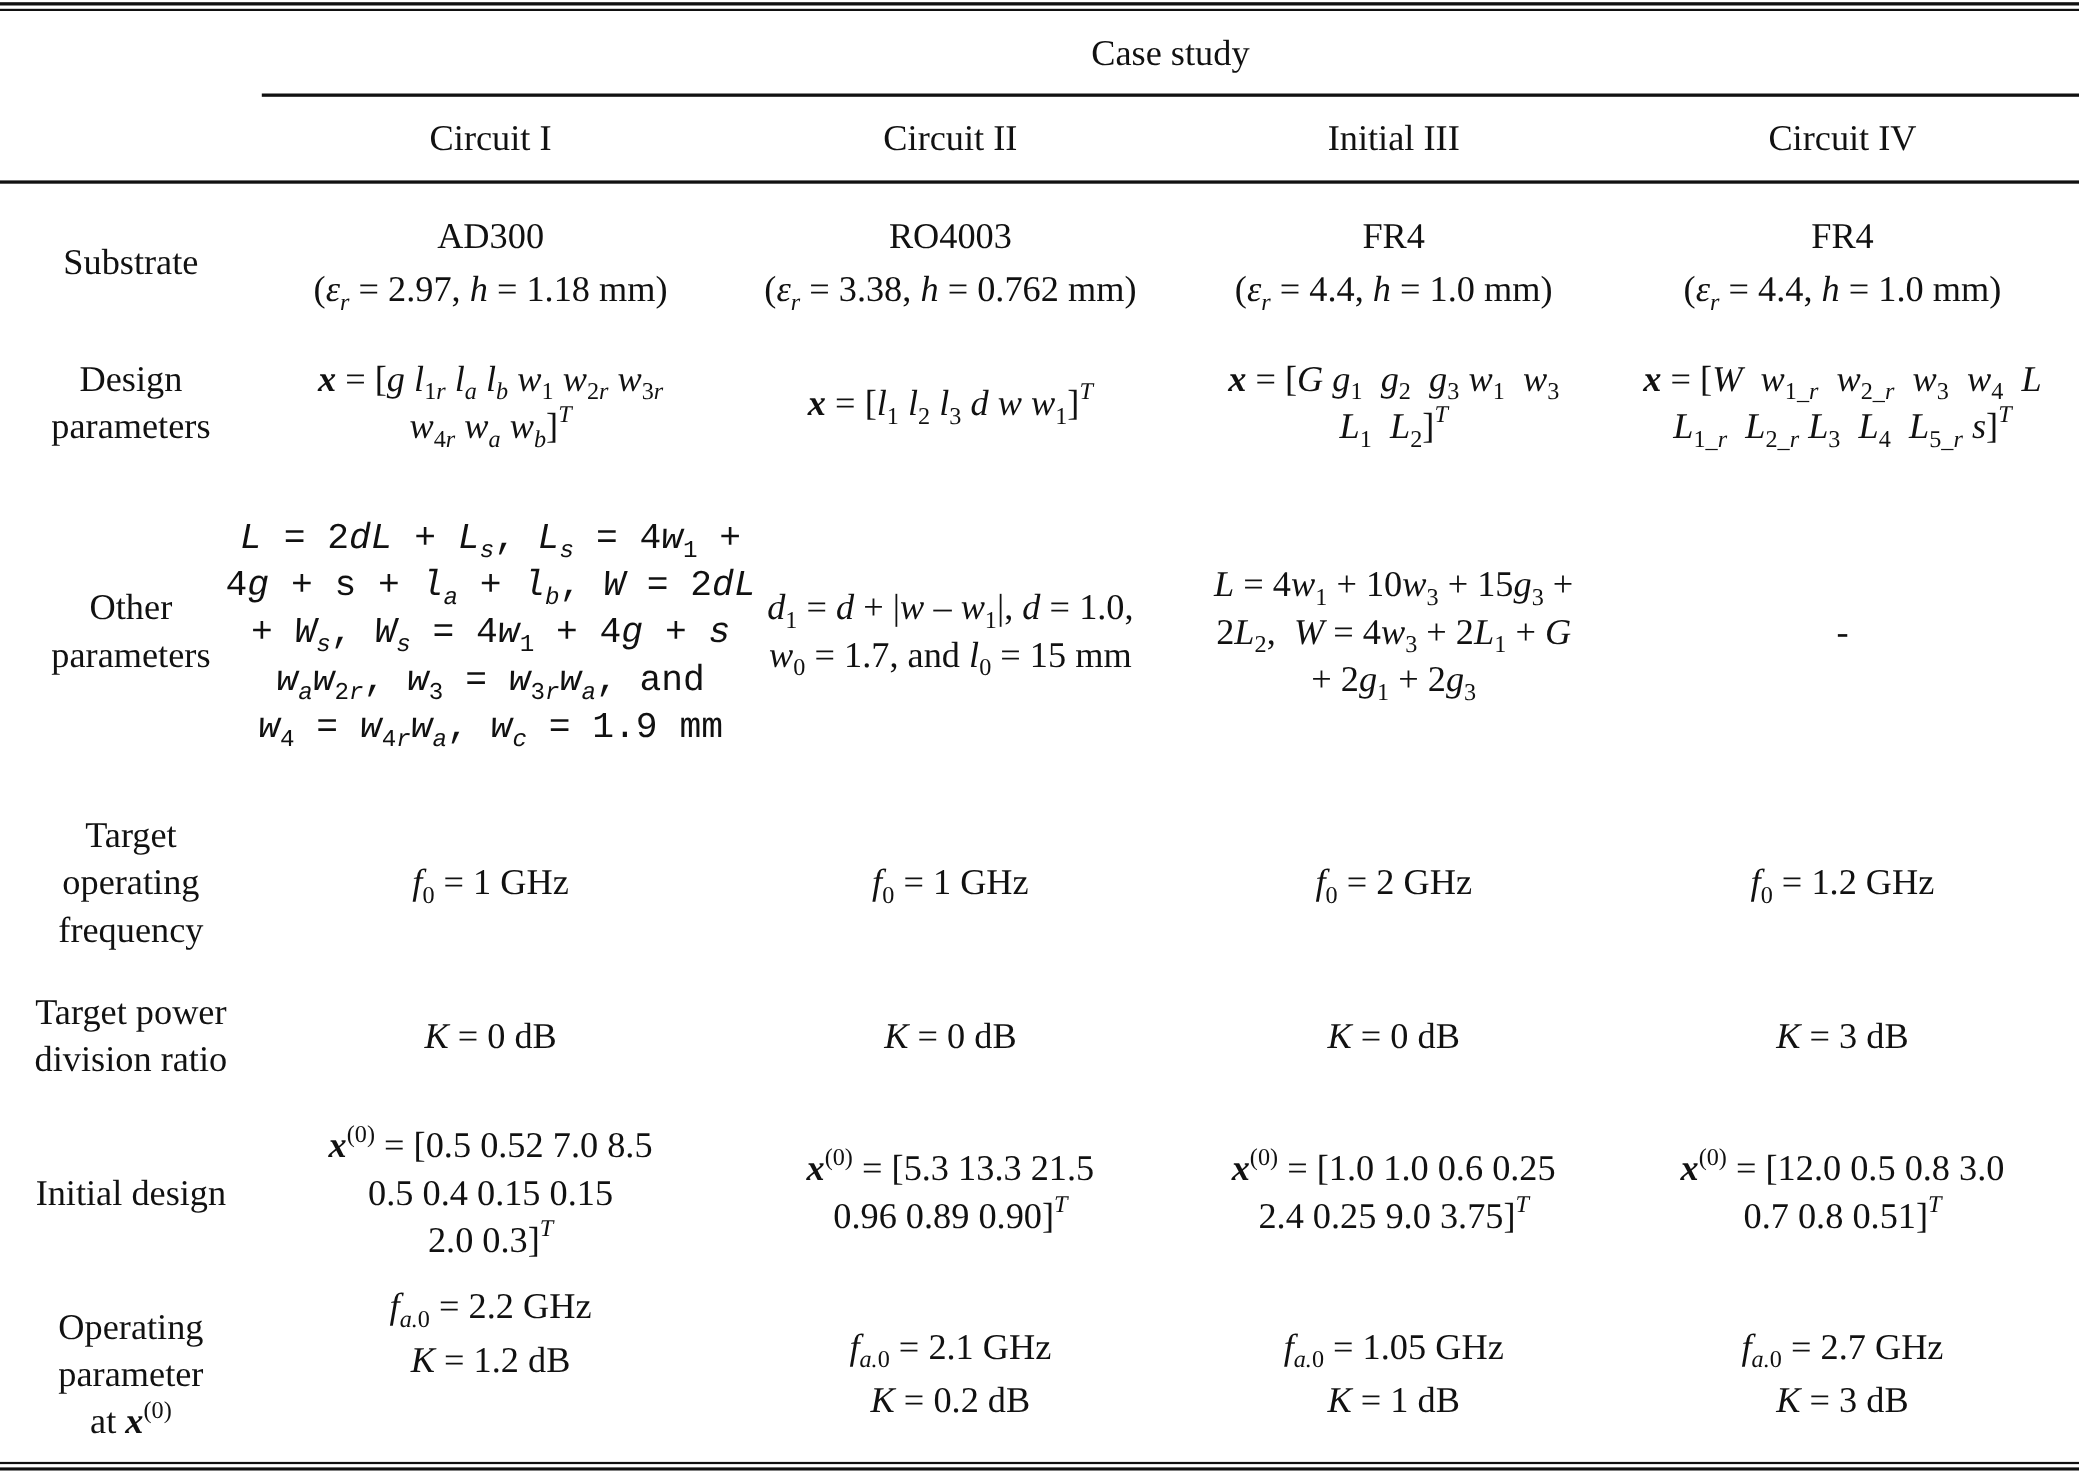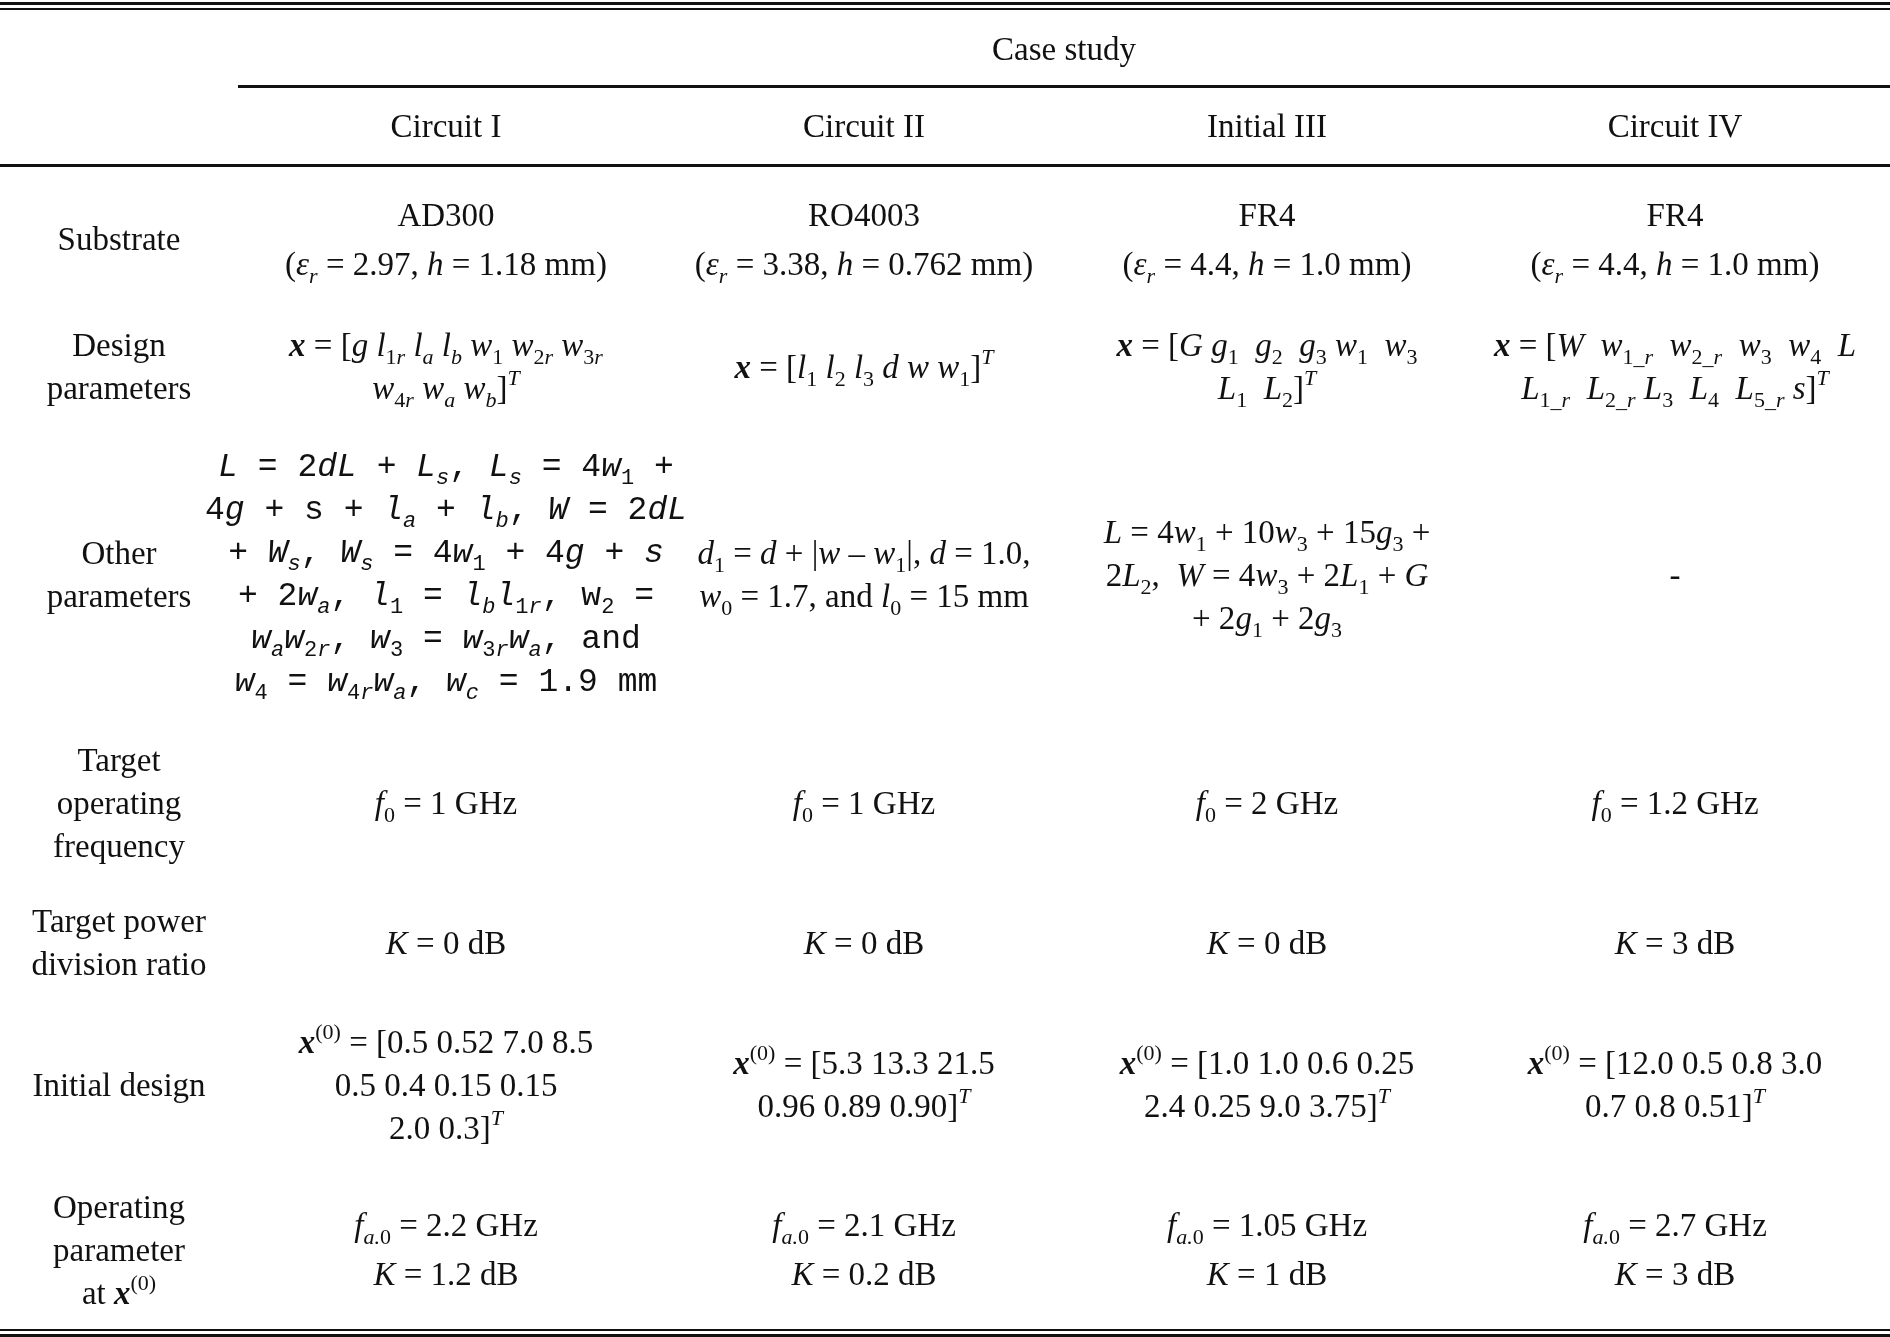--- a/index.html
+++ b/index.html
@@ -121,21 +121,20 @@
       <span class="line"><span class="i">L</span><sub>1_</sub><sub class="i">r</sub><span class="i ws">  L</span><sub>2_</sub><sub class="i">r</sub><span class="i"> L</span><sub>3</sub><span class="i ws">  L</span><sub>4</sub><span class="i ws">  L</span><sub>5_</sub><sub class="i">r</sub><span class="i"> s</span><span>]</span><sup class="i">T</sup></span>
     </div>
     <div class="cell row-label" style="top: 430px; height: 290px;">
       <span class="line">Other</span>
       <span class="line">parameters</span>
     </div>
     <div class="cell col-1" style="top: 430px; height: 290px; font-family: Liberation Mono, monospace;">
       <span class="line"><span class="i">L</span><span> = 2</span><span class="i">dL</span><span> + </span><span class="i">L</span><sub class="i">s</sub><span>, </span><span class="i">L</span><sub class="i">s</sub><span> = 4</span><span class="i">w</span><sub>1</sub><span> +</span></span>
       <span class="line"><span>4</span><span class="i">g</span><span> + s + </span><span class="i">l</span><sub class="i">a</sub><span> + </span><span class="i">l</span><sub class="i">b</sub><span>, </span><span class="i">W</span><span> = 2</span><span class="i">dL</span></span>
       <span class="line"><span>+ </span><span class="i">W</span><sub class="i">s</sub><span>, </span><span class="i">W</span><sub class="i">s</sub><span> = 4</span><span class="i">w</span><sub>1</sub><span> + 4</span><span class="i">g</span><span> + </span><span class="i">s</span></span>
-      <span class="line"><span>+ 2</span><span class="i">w</span><sub class="i">a</sub><span>, </span><span class="i">l</span><sub>1</sub><span> = </span><span class="i">l</span><sub class="i">b</sub><span class="i">l</span><sub>1</sub><sub class="i">r</sub><span>, w</span><sub>2</sub><span> =</span></span>
       <span class="line"><span class="i">w</span><sub class="i">a</sub><span class="i">w</span><sub>2</sub><sub class="i">r</sub><span>, </span><span class="i">w</span><sub>3</sub><span> = </span><span class="i">w</span><sub>3</sub><sub class="i">r</sub><span class="i">w</span><sub class="i">a</sub><span>, and</span></span>
       <span class="line"><span class="i">w</span><sub>4</sub><span> = </span><span class="i">w</span><sub>4</sub><sub class="i">r</sub><span class="i">w</span><sub class="i">a</sub><span>, </span><span class="i">w</span><sub class="i">c</sub><span> = 1.9 mm</span></span>
     </div>
     <div class="cell col-2" style="top: 430px; height: 290px;">
       <span class="line"><span class="i">d</span><sub>1</sub><span> = </span><span class="i">d</span><span> + |</span><span class="i">w</span><span> – </span><span class="i">w</span><sub>1</sub><span>|, </span><span class="i">d</span><span> = 1.0,</span></span>
       <span class="line"><span class="i">w</span><sub>0</sub><span> = 1.7, and </span><span class="i">l</span><sub>0</sub><span> = 15 mm</span></span>
     </div>
     <div class="cell col-3" style="top: 430px; height: 290px;">
       <span class="line"><span class="i">L</span><span> = 4</span><span class="i">w</span><sub>1</sub><span> + 10</span><span class="i">w</span><sub>3</sub><span> + 15</span><span class="i">g</span><sub>3</sub><span> +</span></span>
       <span class="line"><span>2</span><span class="i">L</span><sub>2</sub><span class="ws">,  </span><span class="i">W</span><span> = 4</span><span class="i">w</span><sub>3</sub><span> + 2</span><span class="i">L</span><sub>1</sub><span> + </span><span class="i">G</span></span>
@@ -195,21 +194,21 @@
     </div>
     <div class="cell col-4" style="top: 1005px; height: 160px;">
       <span class="line"><span class="bi">x</span><sup>(0)</sup><span> = [12.0 0.5 0.8 3.0</span></span>
       <span class="line"><span>0.7 0.8 0.51]</span><sup class="i">T</sup></span>
     </div>
     <div class="cell row-label" style="top: 1175px; height: 150px;">
       <span class="line"><span>Operating</span></span>
       <span class="line"><span>parameter</span></span>
       <span class="line"><span>at </span><span class="bi">x</span><sup>(0)</sup></span>
     </div>
-    <div class="cell col-1 gap" style="top: 1175px; height: 150px;">
+    <div class="cell col-1 gap" style="top: 1138px; height: 150px;">
       <span class="line"><span class="i">f</span><sub class="i">a.</sub><sub>0</sub><span> = 2.2 GHz</span></span>
       <span class="line"><span class="i">K</span><span> = 1.2 dB</span></span>
     </div>
     <div class="cell col-2 gap" style="top: 1175px; height: 150px;">
       <span class="line"><span class="i">f</span><sub class="i">a.</sub><sub>0</sub><span> = 2.1 GHz</span></span>
       <span class="line"><span class="i">K</span><span> = 0.2 dB</span></span>
     </div>
     <div class="cell col-3 gap" style="top: 1175px; height: 150px;">
       <span class="line"><span class="i">f</span><sub class="i">a.</sub><sub>0</sub><span> = 1.05 GHz</span></span>
       <span class="line"><span class="i">K</span><span> = 1 dB</span></span>

